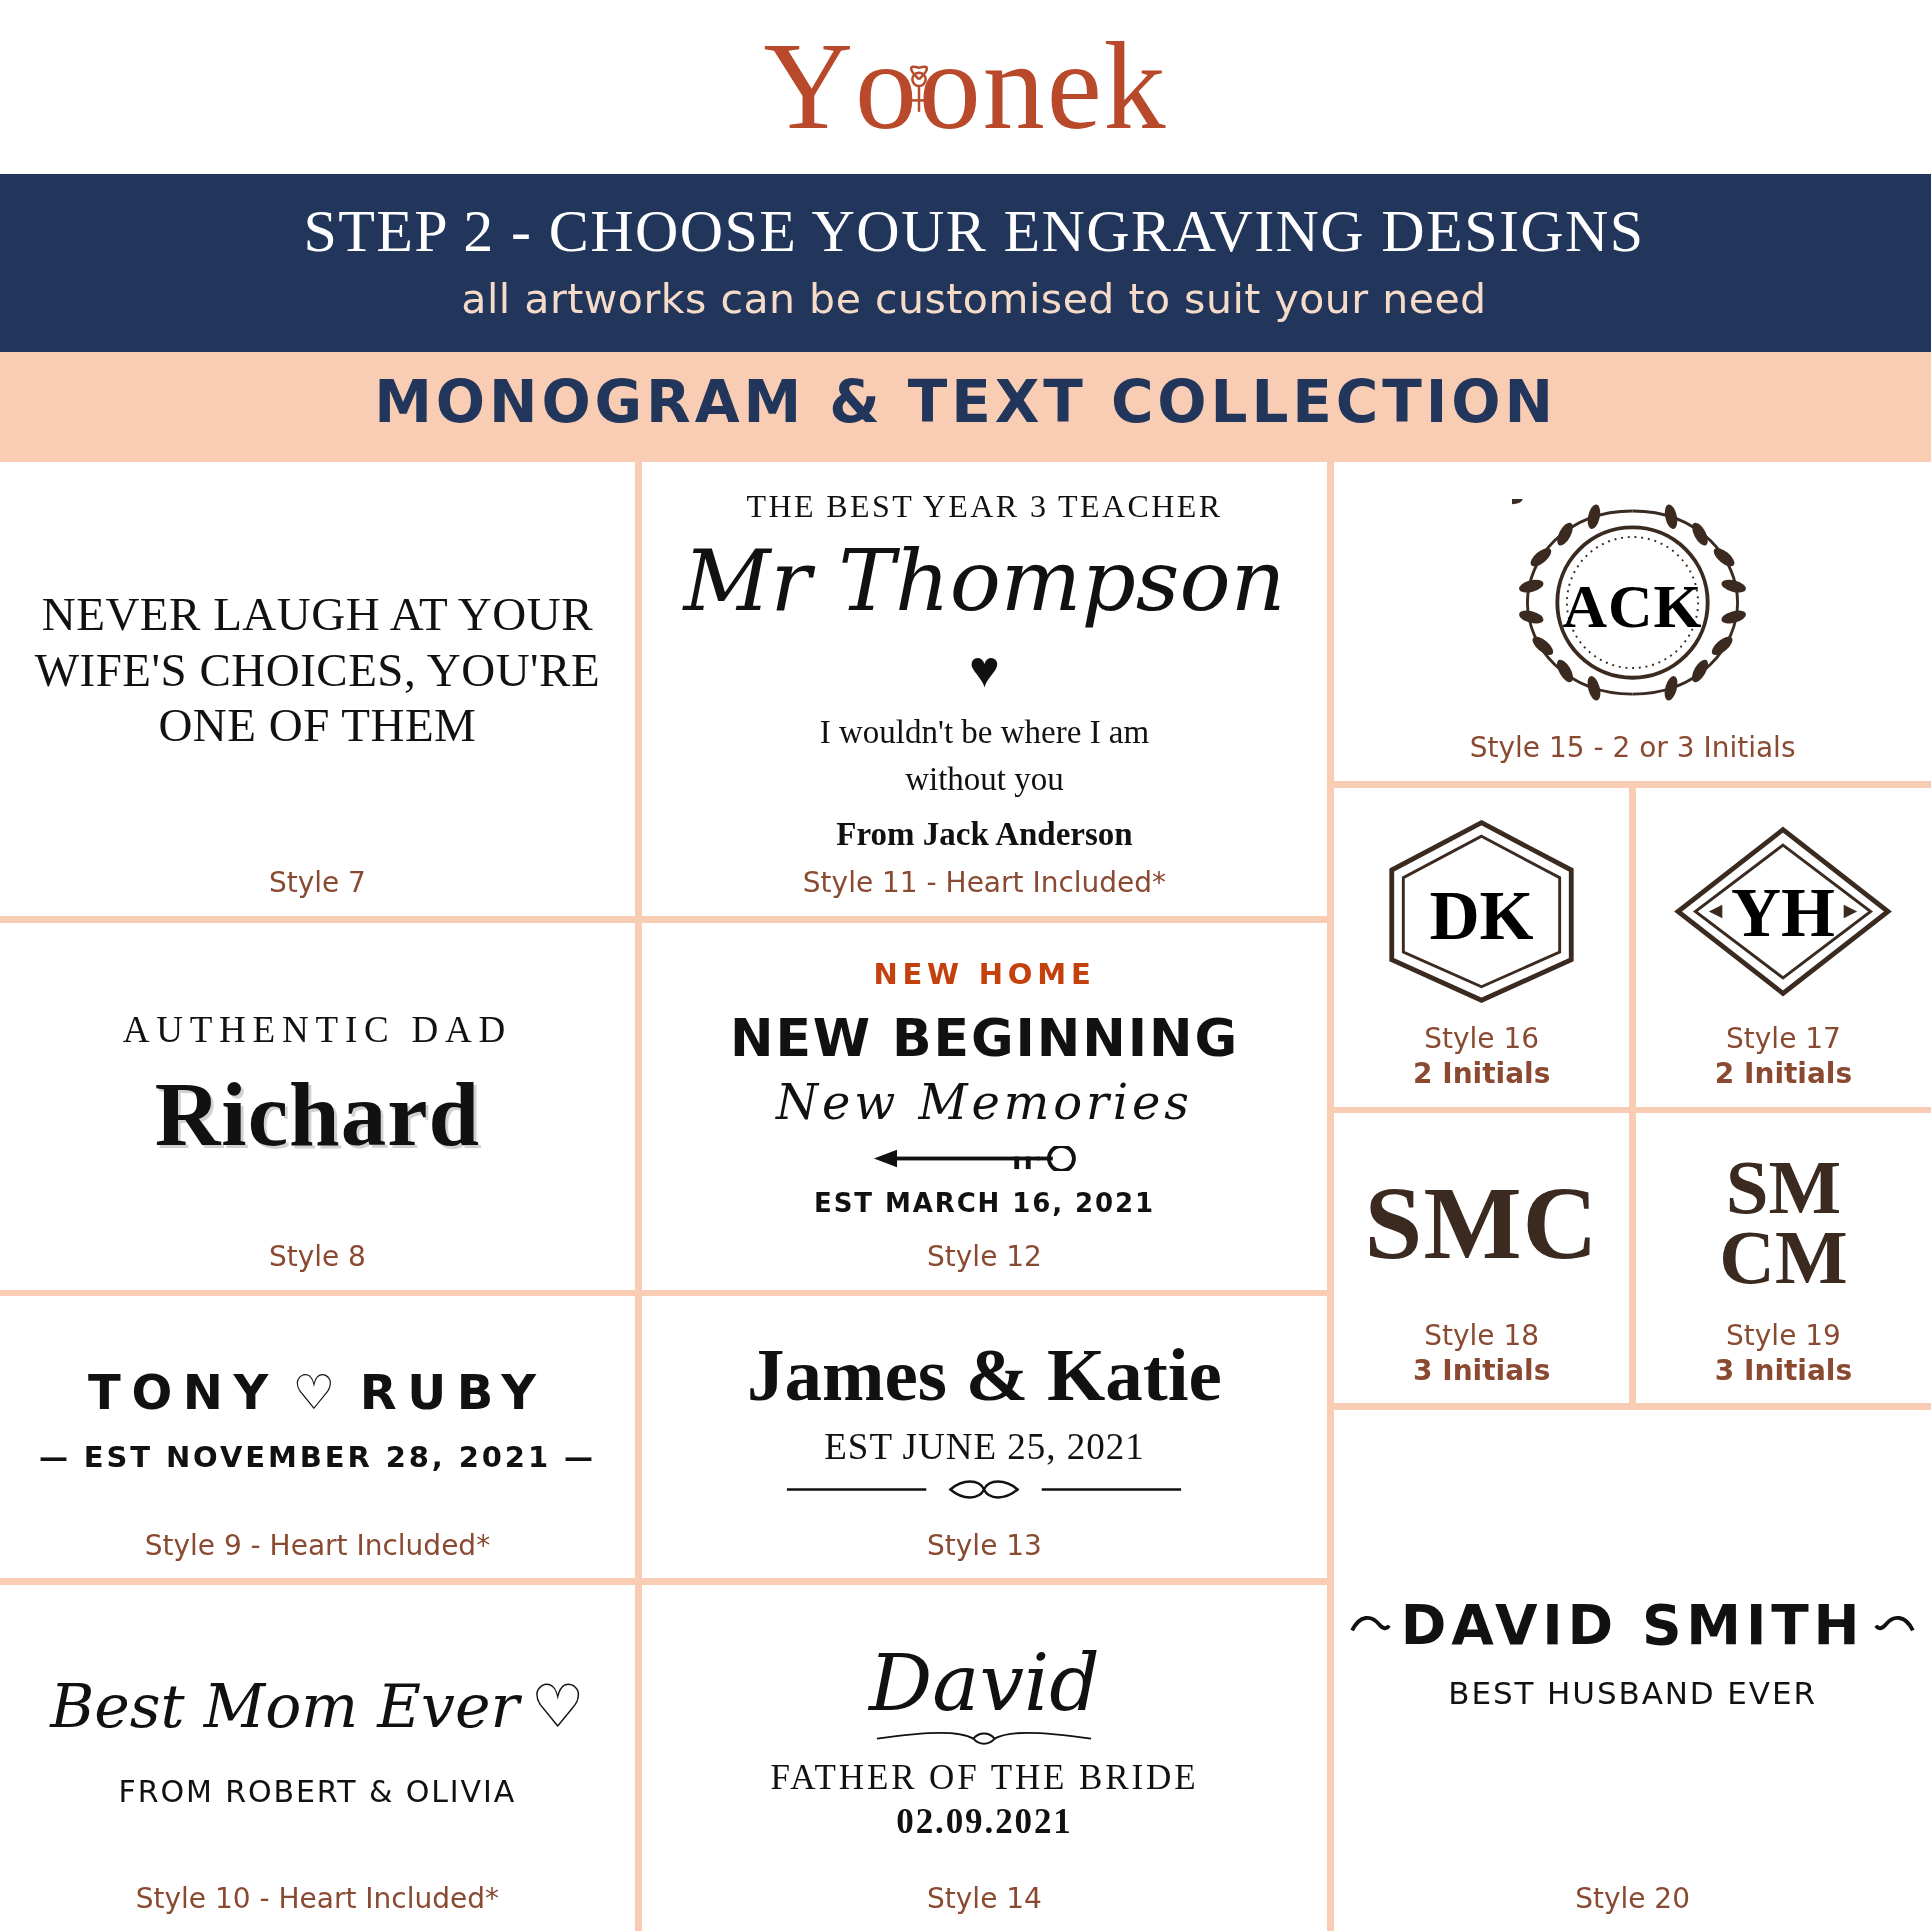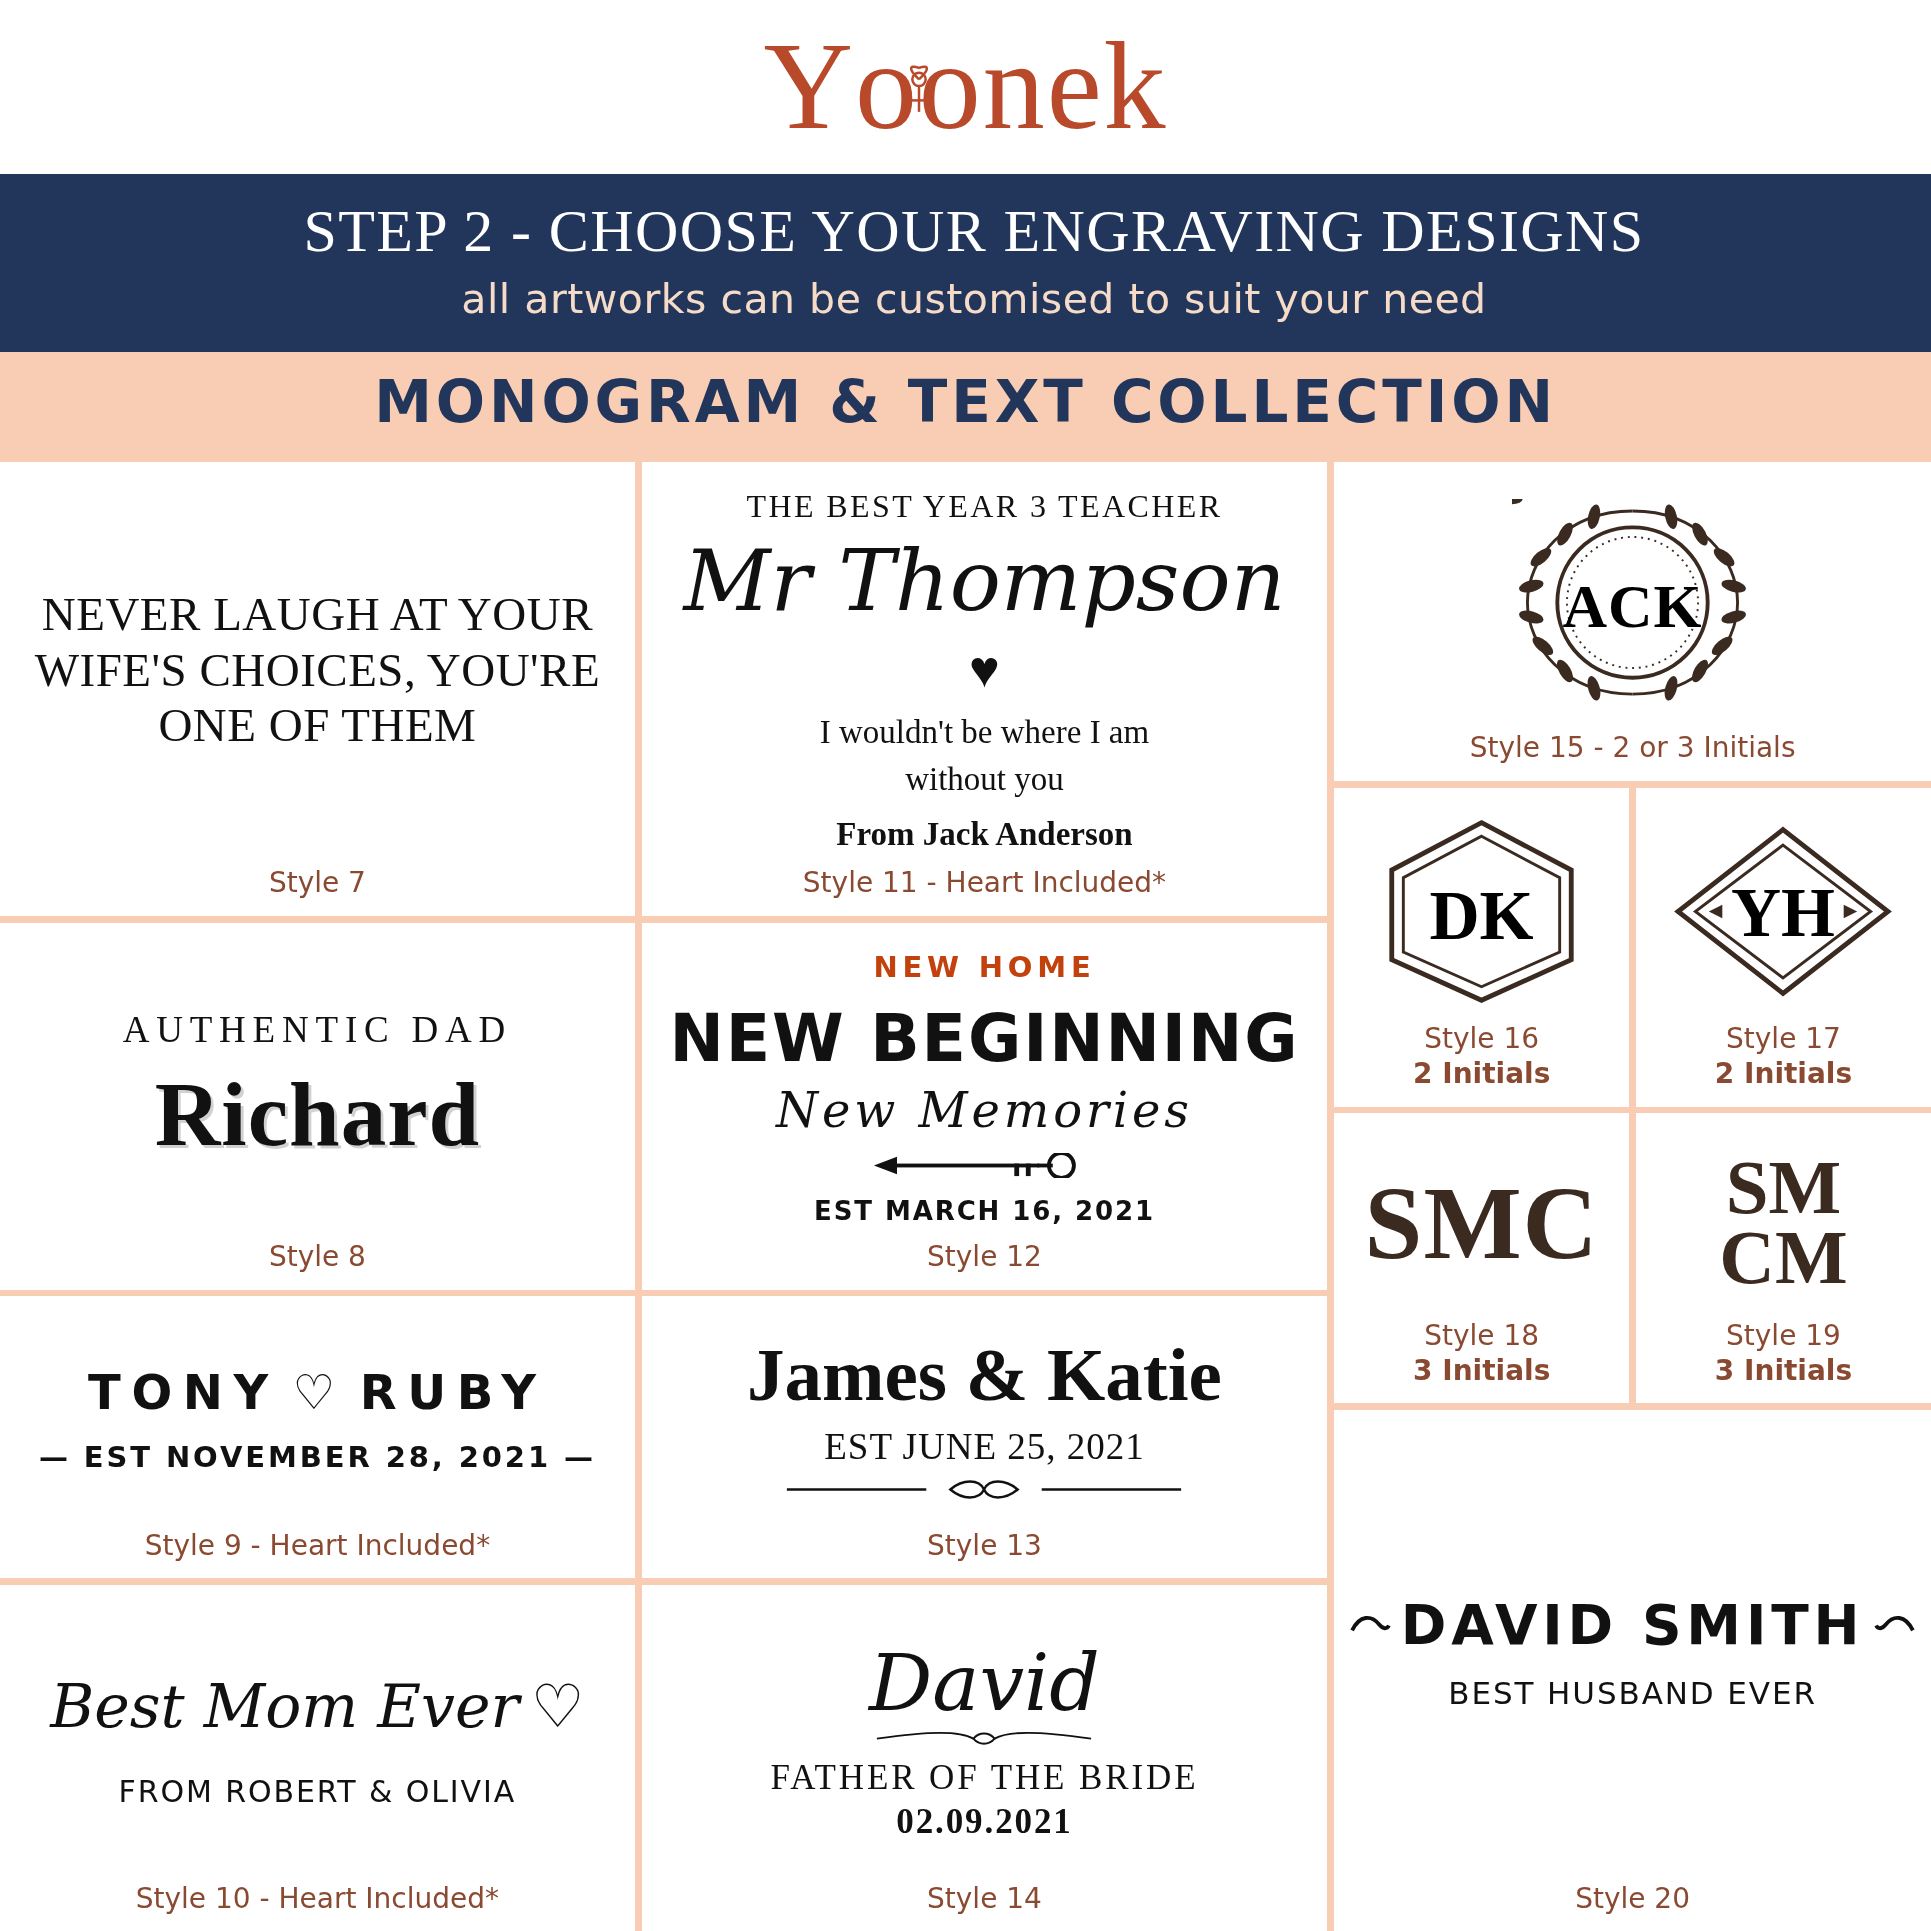--- a/index.html
+++ b/index.html
@@ -232,21 +232,21 @@
 
   
   .s12-top {
     font-size: 29px;
     font-weight: bold;
     letter-spacing: 4.8px;
     color: #c2410c;
     font-family: "DejaVu Sans", sans-serif;
   }
   .s12-mid {
-    font-size: 65px;
+    font-size: 52px;
     font-weight: bold;
     letter-spacing: 1.9px;
     color: #111;
     margin-top: 17px;
     font-family: "DejaVu Sans", sans-serif;
   }
   .s12-script {
     font-family: "DejaVu Serif", serif;
     font-style: italic;
     font-size: 48px;

